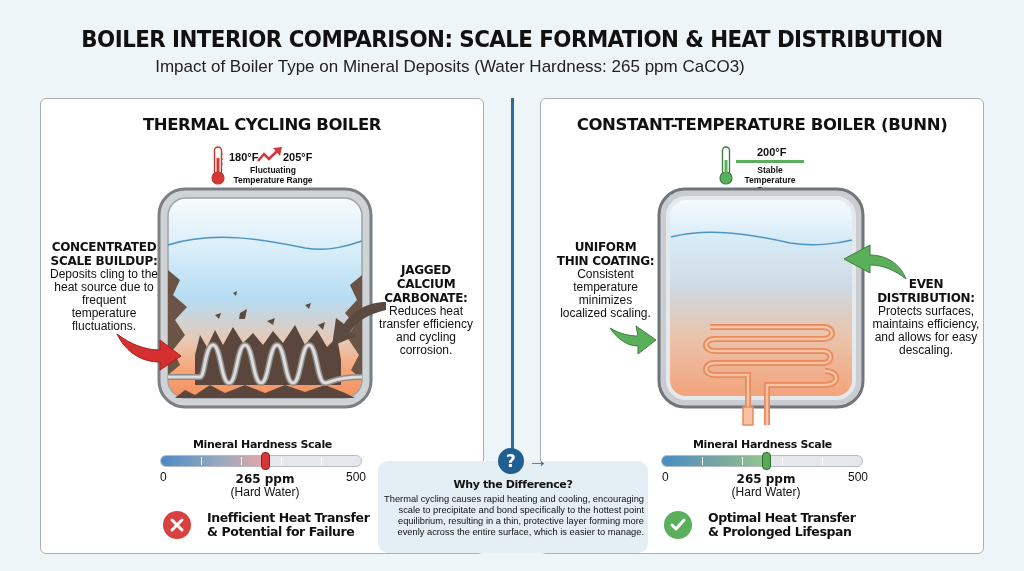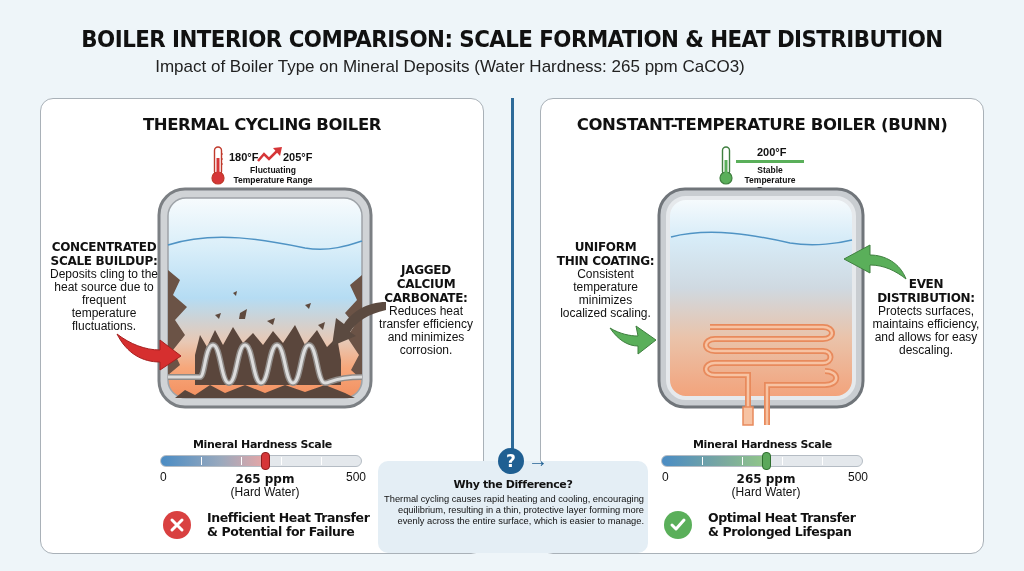--- a/index.html
+++ b/index.html
@@ -13,21 +13,21 @@
     position:absolute; left:0; top:26px; width:1024px; text-align:center;
     font-family:"DejaVu Sans", sans-serif; font-weight:bold; font-size:23px;
     letter-spacing:-0.6px; transform:scaleX(0.93); transform-origin:center;
   }
   .subtitle {
     position:absolute; left:0; top:57px; width:900px; text-align:center;
     font-family:"Liberation Sans", sans-serif; font-size:17px; color:#222;
   }
   .panel {
     position:absolute; top:98px; width:444px; height:456px;
-    background:#ffffff; border:1.5px solid #a9b1b8; border-radius:13px;
+    background:#ffffff; border:1.5px solid #a9b1b8; border-radius:6px;
     box-sizing:border-box;
   }
   #panel-left { left:40px; }
   #panel-right { left:540px; }
   .panel-title {
     position:absolute; top:16px; left:0; width:100%; text-align:center;
     font-family:"DejaVu Sans", sans-serif; font-weight:bold; font-size:16.5px;
     letter-spacing:-0.4px;
   }
   .divider {
@@ -146,21 +146,21 @@
   <div>frequent</div>
   <div>temperature</div>
   <div>fluctuations.</div>
 </div>
 <div class="callout" style="left:376px;top:263px;width:100px">
   <b>JAGGED</b>
   <b>CALCIUM</b>
   <b>CARBONATE:</b>
   <div>Reduces heat</div>
   <div>transfer efficiency</div>
-  <div>and minimizes</div>
+  <div>and cycling</div>
   <div>corrosion.</div>
 </div>
 
 <div class="scale-label" style="left:160px;top:438px;width:205px">Mineral Hardness Scale</div>
 <div class="scale-bar" style="left:160px;top:455px;width:202px;background:linear-gradient(90deg,#4a8cc4 0%,#9aa9bd 30%,#e0a6a8 50%,#e4e8ec 53%,#e4e8ec 100%);">
   <div class="scale-tick" style="left:40px"></div>
     <div class="scale-tick" style="left:80px"></div>
     <div class="scale-tick" style="left:120px"></div>
     <div class="scale-tick" style="left:160px"></div>
 </div>
@@ -267,18 +267,19 @@
   <div class="result-text">
     <div>Optimal Heat Transfer</div>
     <div>&amp; Prolonged Lifespan</div>
   </div>
 </div>
 
 <div class="why-box">
   <div class="why-title">Why the Difference?</div>
   <div class="why-text">
     <div>Thermal cycling causes rapid heating and cooling, encouraging</div>
+    <div>scale to precipitate and bond specifically to the hottest point</div>
     <div>equilibrium, resulting in a thin, protective layer forming more</div>
     <div>evenly across the entire surface, which is easier to manage.</div>
   </div>
 </div>
 <div class="q-icon">?</div>
 <div class="q-arrow">→</div>
 
 </body></html>

